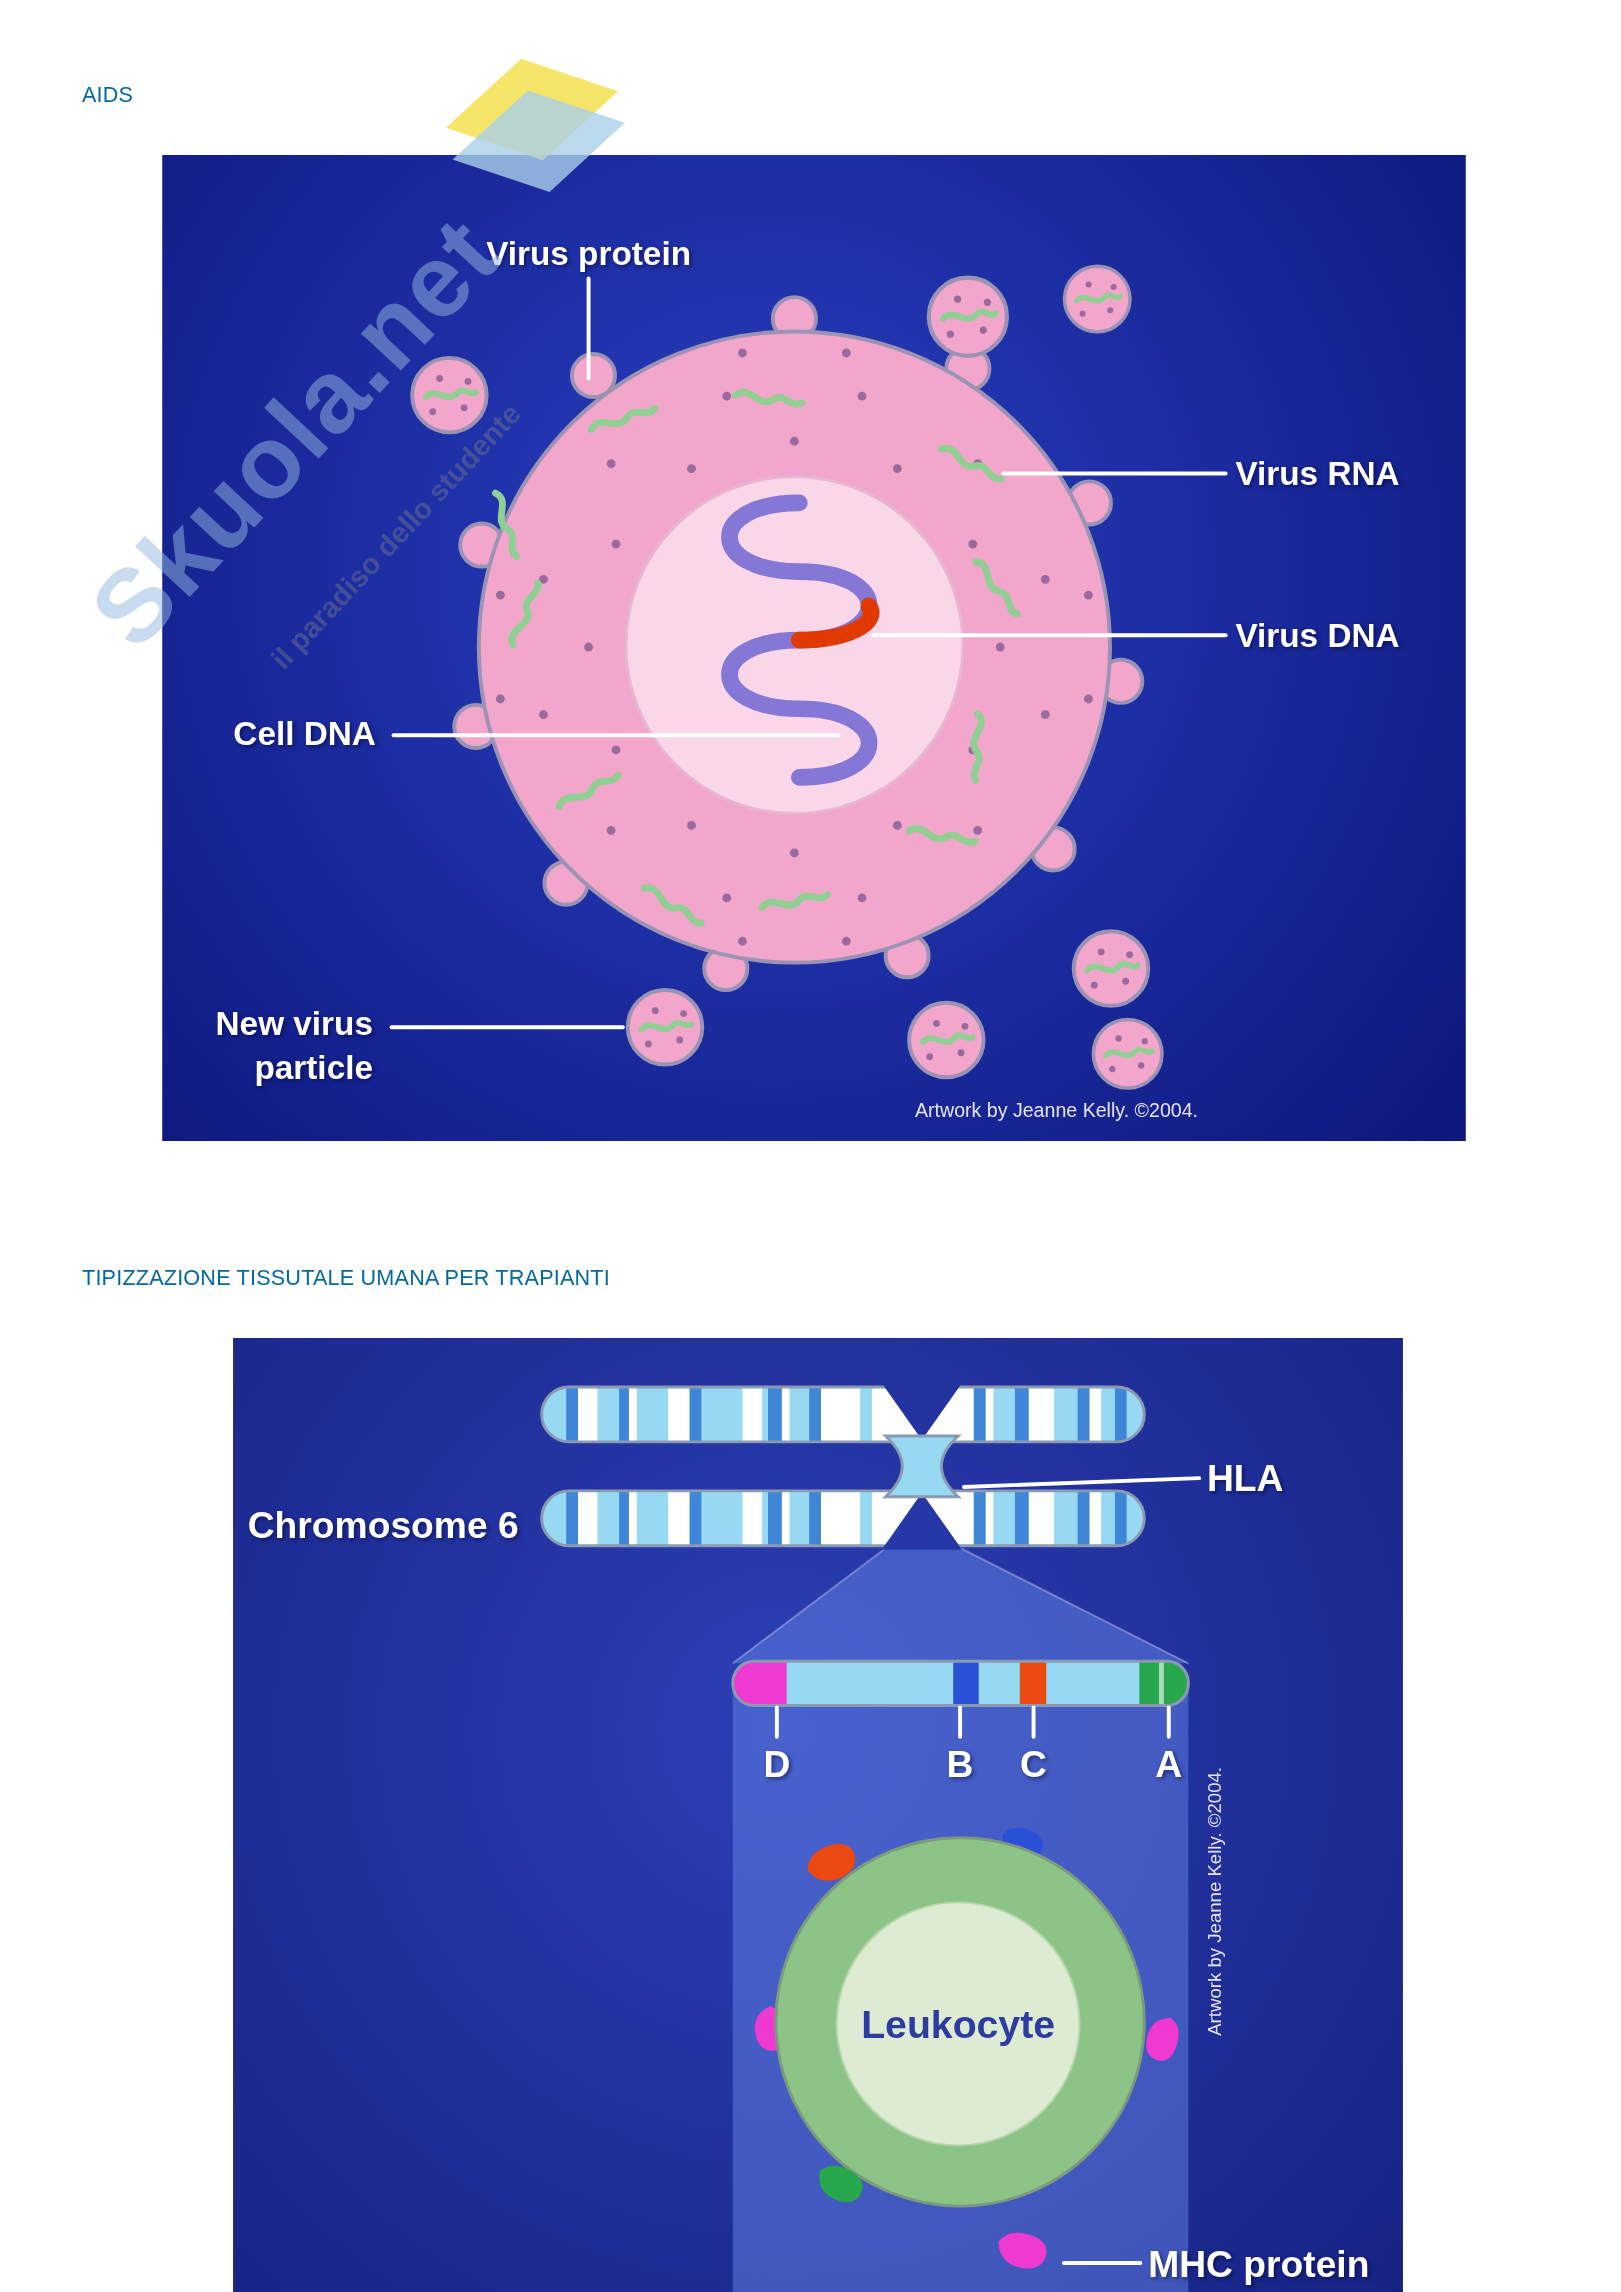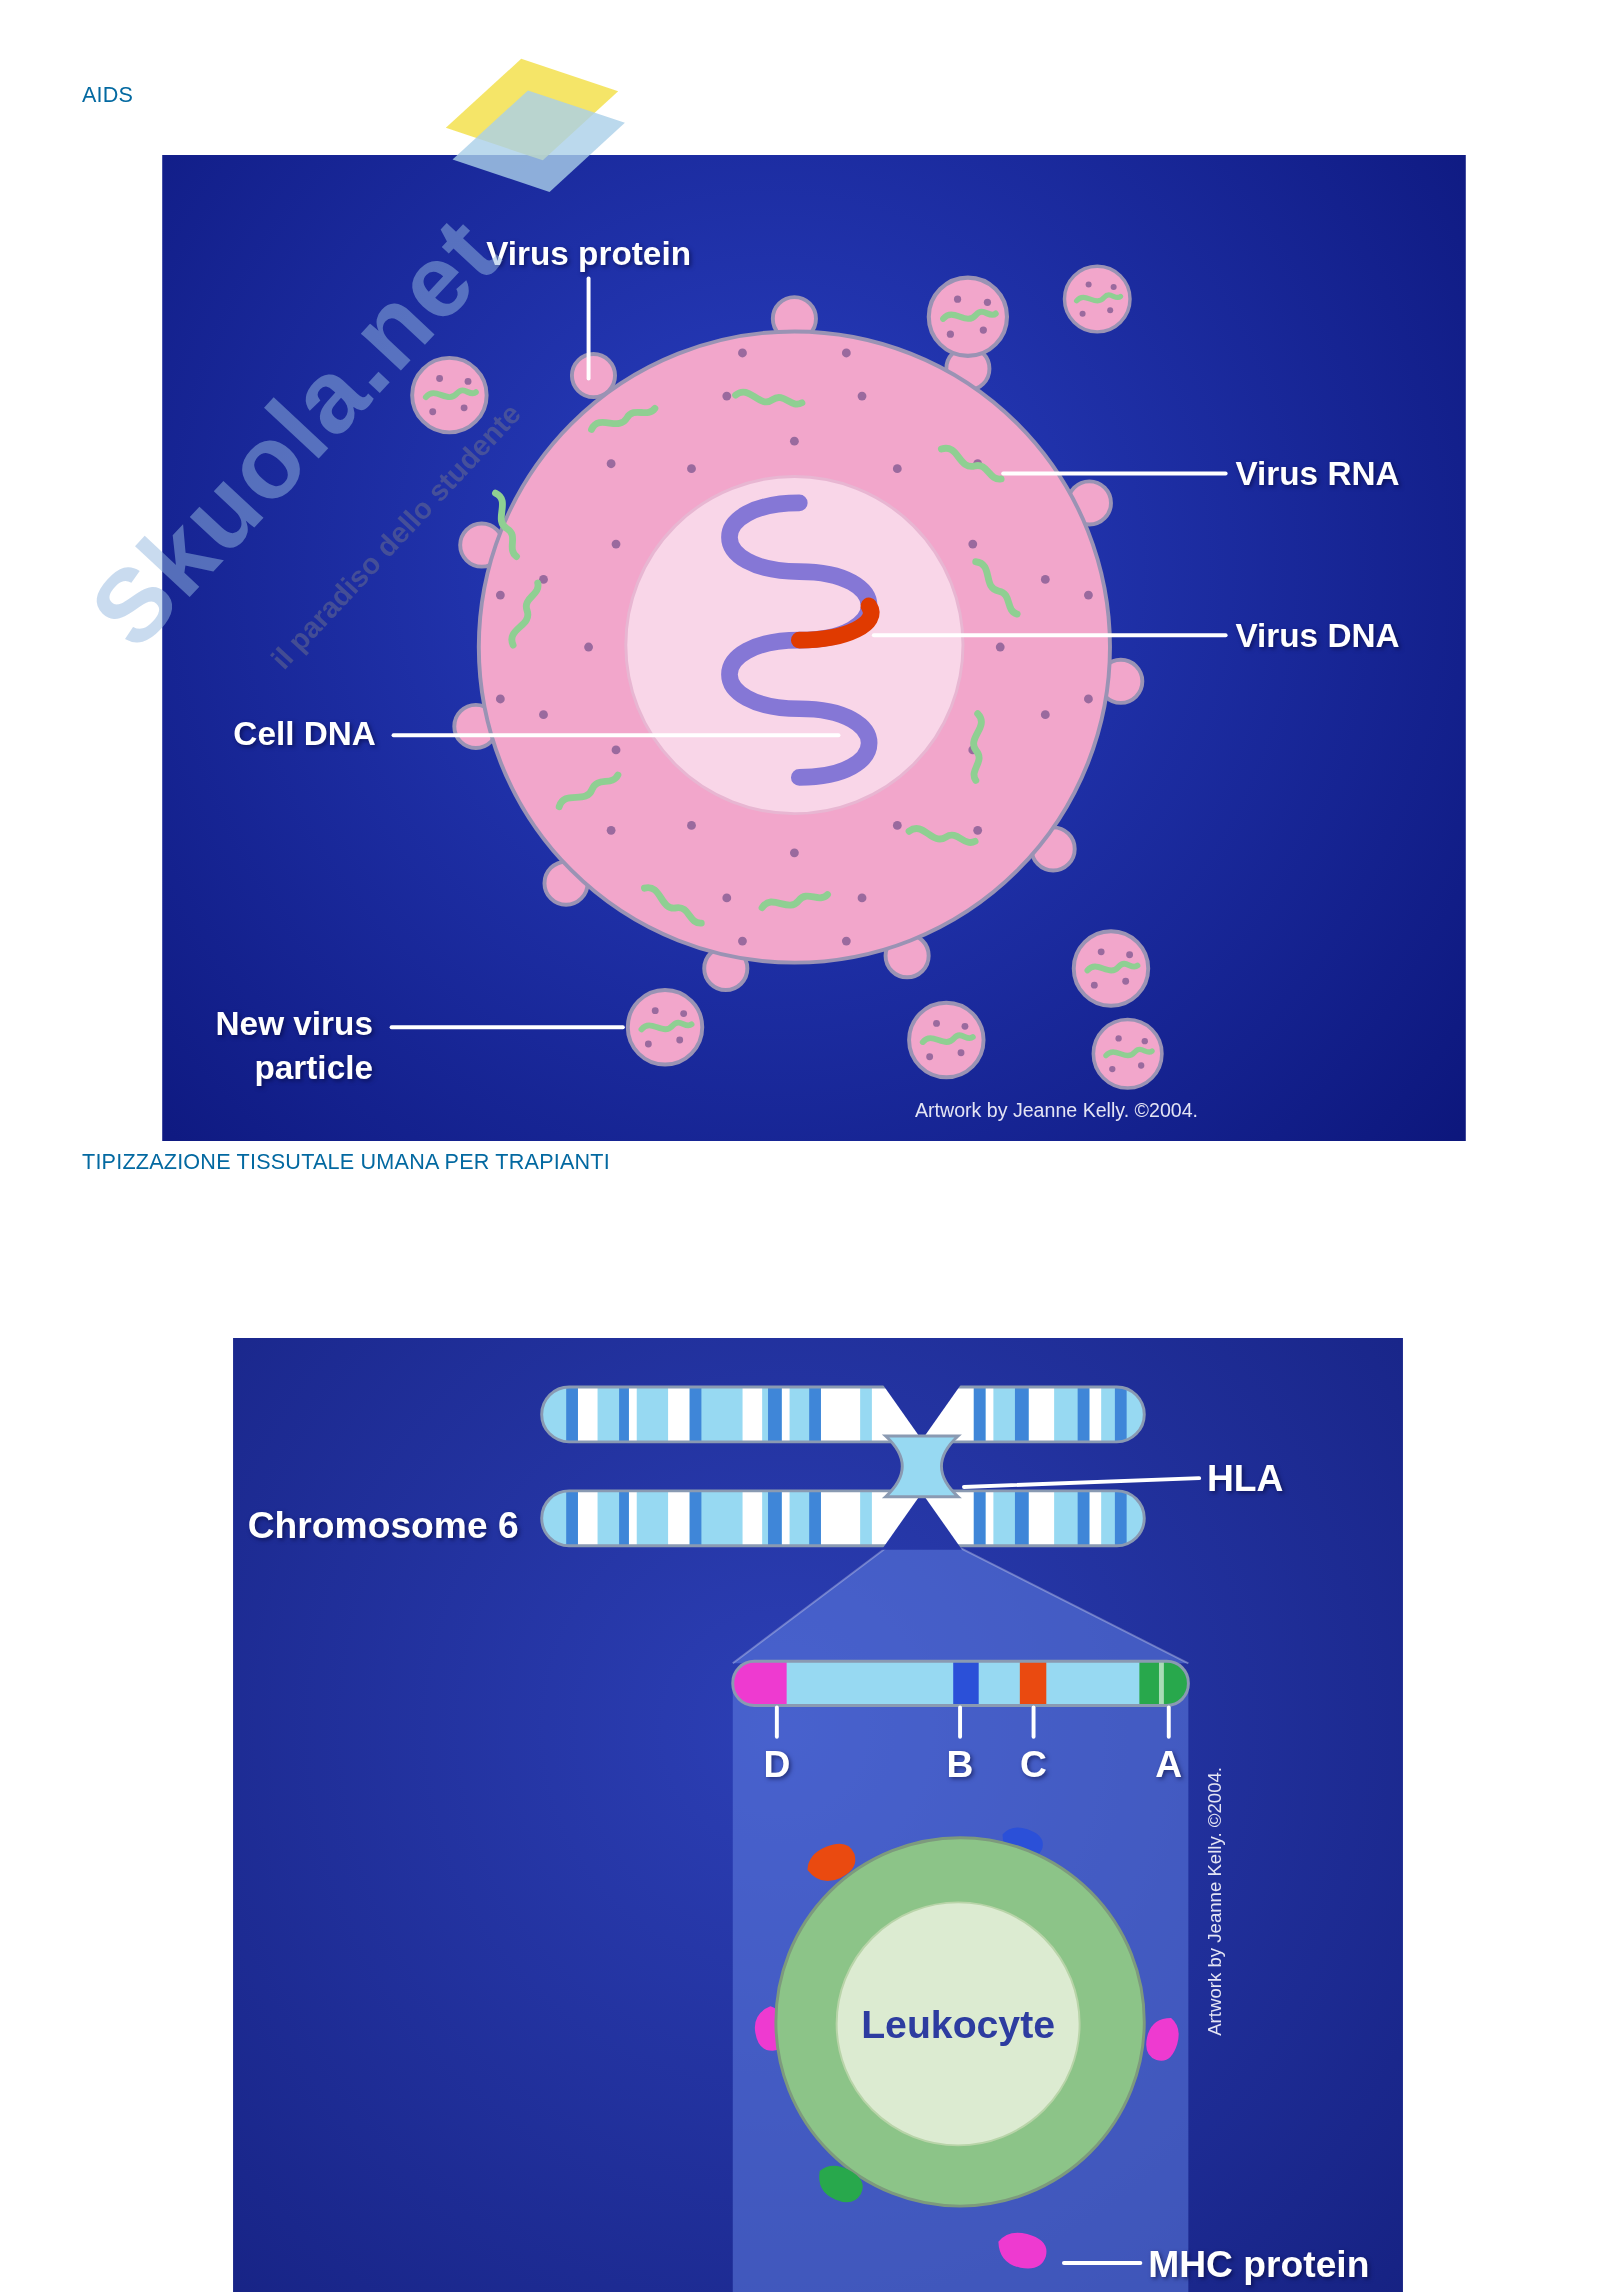--- a/index.html
+++ b/index.html
@@ -2,21 +2,21 @@
 <html><head>
 <meta charset="utf-8">
 <style>
   html,body{margin:0;padding:0}
   body{
     width:1621px;height:2293px;position:relative;background:#ffffff;
     font-family:"Liberation Sans",sans-serif;overflow:hidden;
   }
   .heading{position:absolute;font-size:21.6px;color:#0369a1;letter-spacing:0.2px}
   #heading-aids{left:82px;top:82px}
-  #heading-tip{left:82px;top:1149px}
+  #heading-tip{left:82px;top:1265px}
   .fig{position:absolute}
   #fig1{left:162px;top:155px;width:1304px;height:1084px}
   #fig2{left:233px;top:1338px;width:1170px;height:1019px}
   svg{display:block}
   svg text{font-family:"Liberation Sans",sans-serif}
   .lbl{fill:#fff;font-weight:bold;font-size:34px}
   .lbl2{fill:#fff;font-weight:bold;font-size:38px}
   .shadowed{filter:drop-shadow(2px 2px 2px rgba(0,0,40,.5))}
   .leader{stroke:#fff;stroke-width:4;stroke-linecap:round}
   .rna{stroke:#8fcf92;stroke-width:7;fill:none;stroke-linecap:round}

